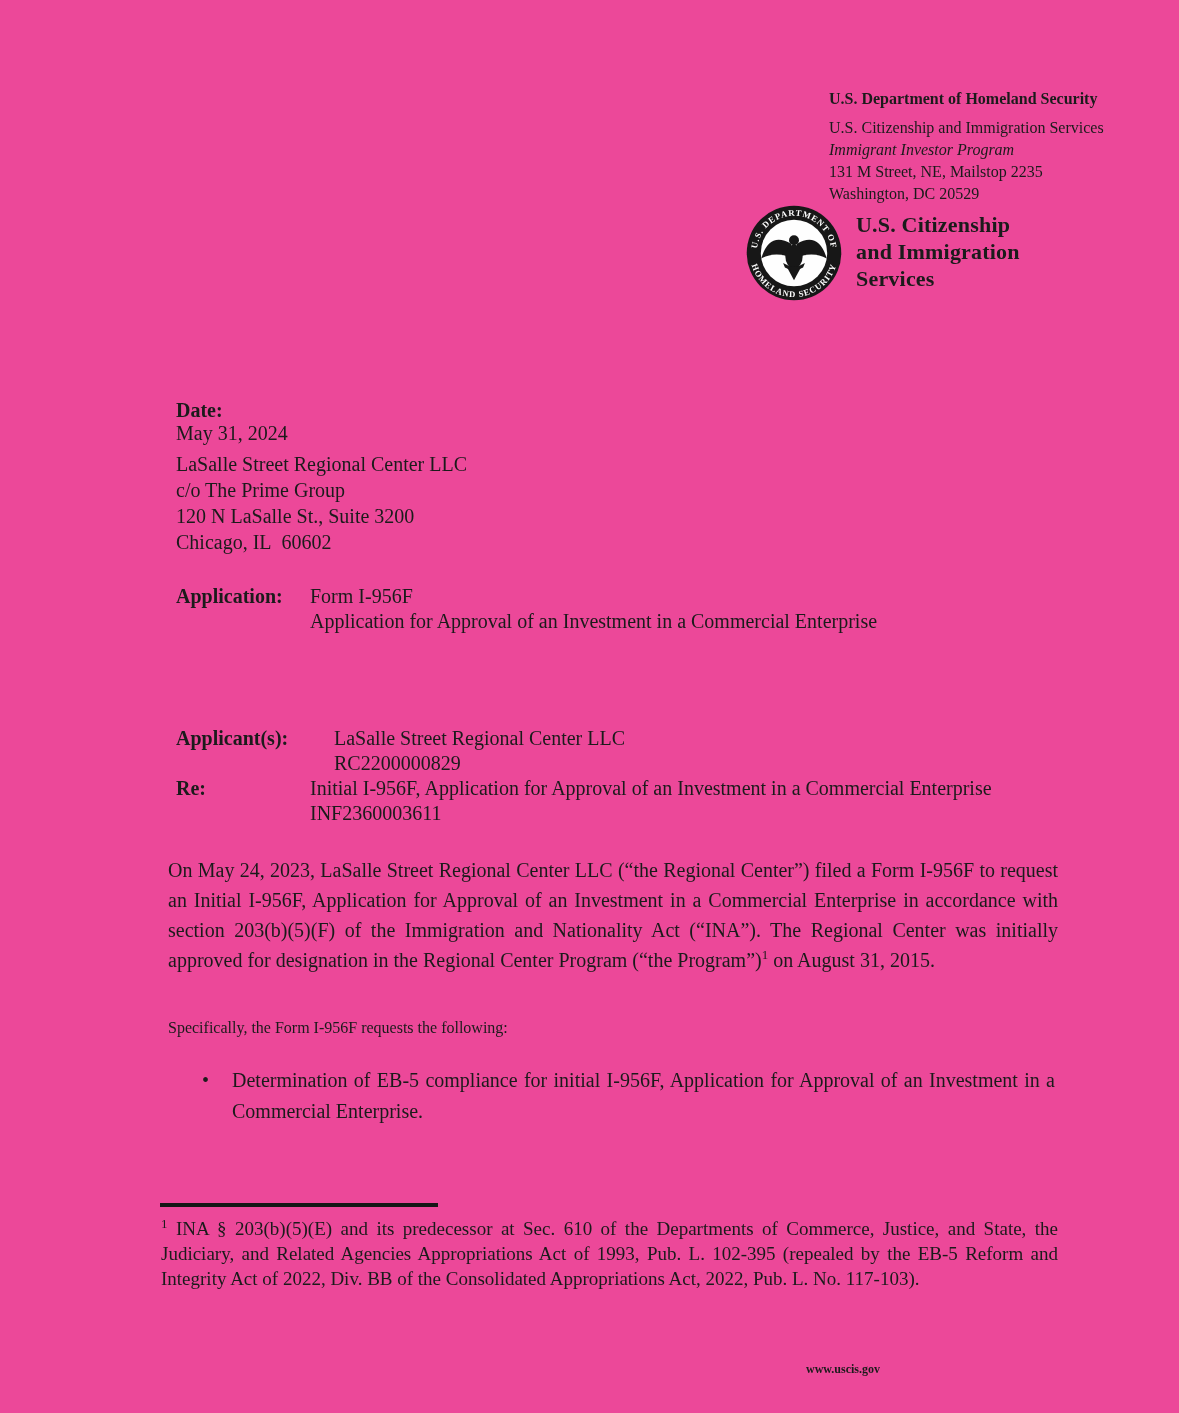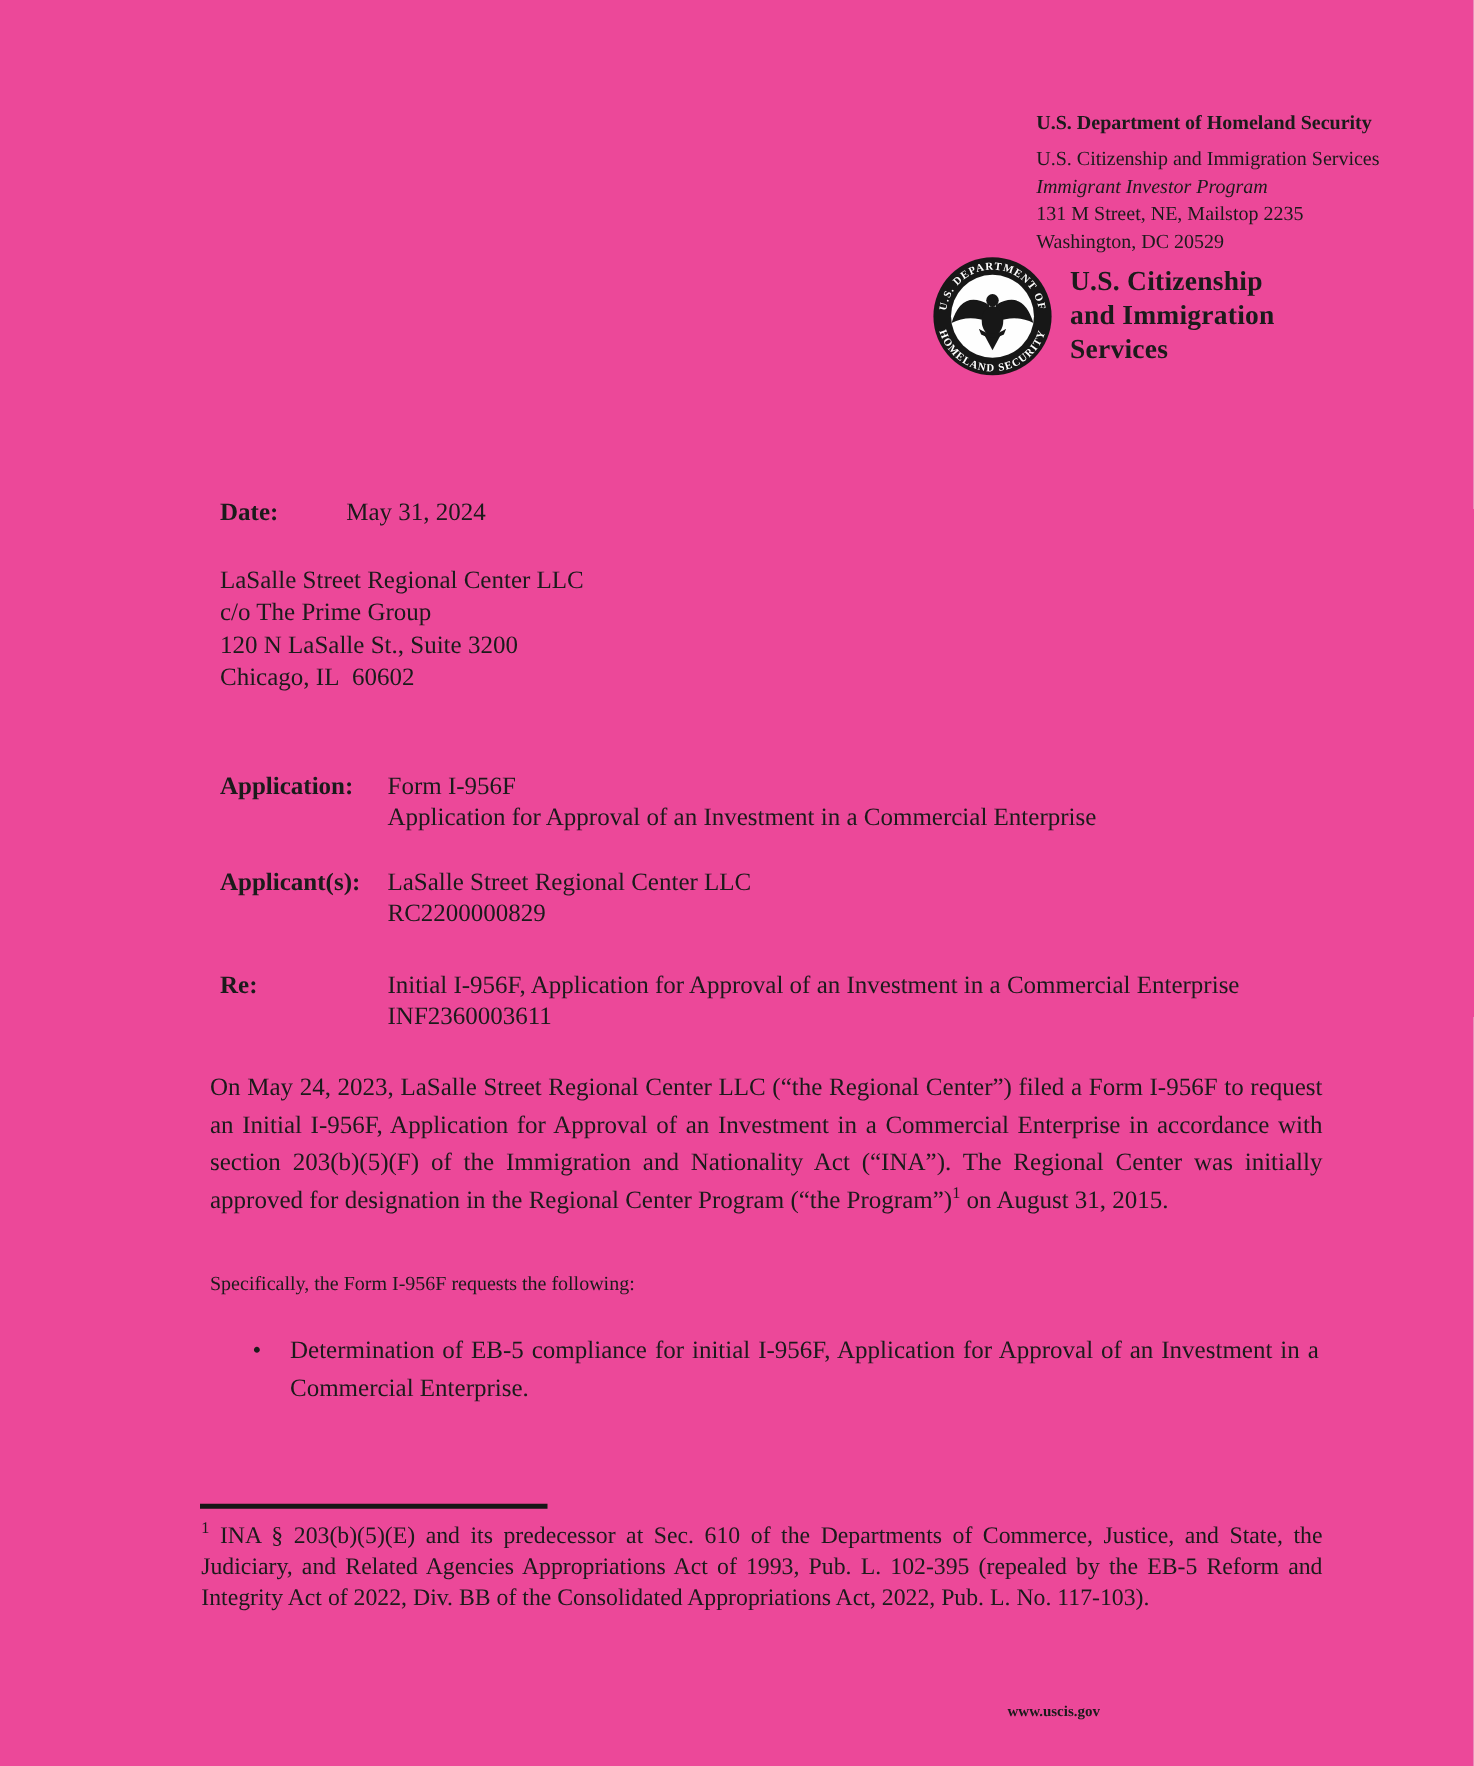--- a/index.html
+++ b/index.html
@@ -48,20 +48,21 @@
     white-space: nowrap;
   }
 
   
   .date-row {
     position: absolute;
     left: 176px;
     top: 399px;
     font-size: 20px;
     display: flex;
+    flex-direction: column;
   }
   .date-row .label { font-weight: bold; width: 101px; }
 
   .recipient {
     position: absolute;
     left: 176px;
     top: 451px;
     font-size: 20px;
     line-height: 26px;
     white-space: nowrap;
@@ -69,22 +70,22 @@
 
   
   .ref-row {
     position: absolute;
     left: 176px;
     display: flex;
     font-size: 20px;
     line-height: 25px;
   }
   .ref-row .label { font-weight: bold; width: 134px; flex: none; }
-  .ref-row.application { top: 617px; justify-content: flex-end; }
-  .ref-row.applicant   { top: 694px; }
+  .ref-row.application { top: 584px; justify-content: flex-end; }
+  .ref-row.applicant   { top: 726px; gap: 24px; }
   .ref-row.re          { top: 776px; }
   .ref-values { white-space: nowrap; }
 
   
   .para1 {
     position: absolute;
     left: 168px;
     top: 855px;
     width: 890px;
     font-size: 20px;

